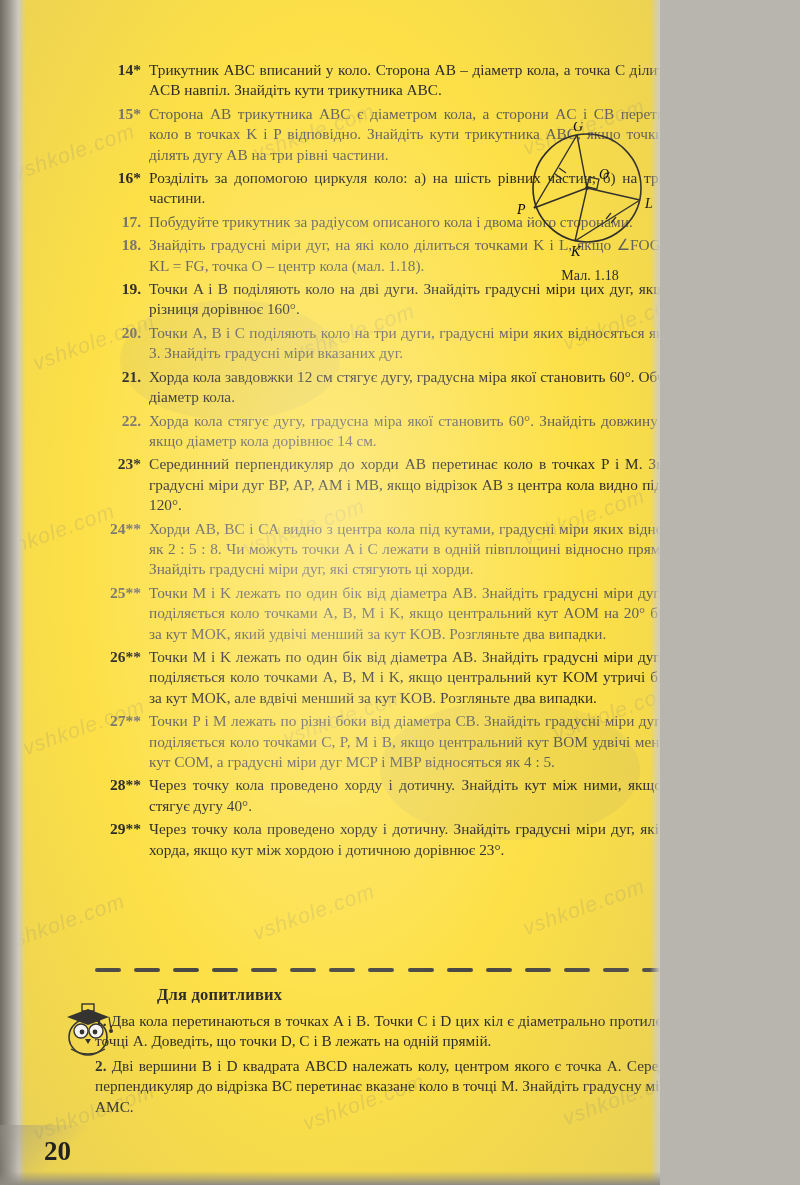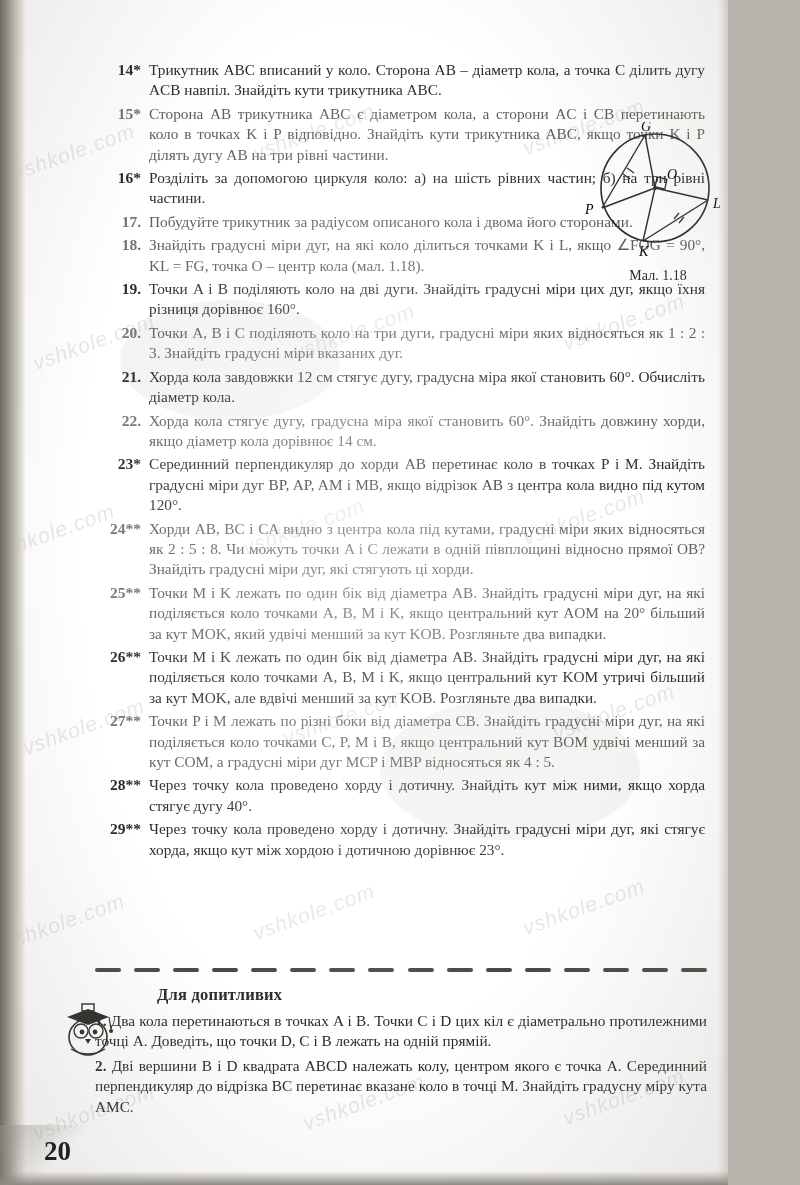--- a/index.html
+++ b/index.html
@@ -2,23 +2,23 @@
 <html><head>
 <meta charset="utf-8">
 <style>
   html, body {
     margin: 0;
     padding: 0;
     background: #b8b5ae;
   }
   #page {
     position: relative;
-    width: 728px;
+    width: 660px;
     height: 1185px;
-    background: #ffffff;
+    background: #fde047;
     overflow: hidden;
     font-family: "Liberation Serif", serif;
     color: #2b2a28;
     text-decoration: underline;
   }
   
   #page:before {
     content: "";
     position: absolute;
     inset: 0;

